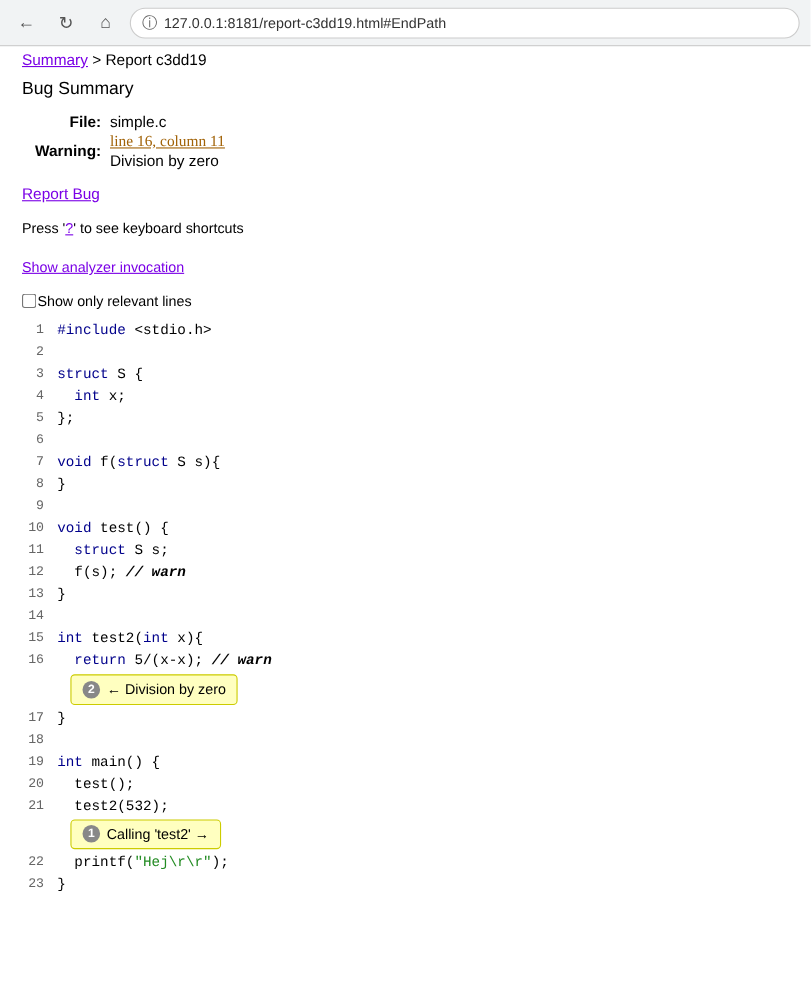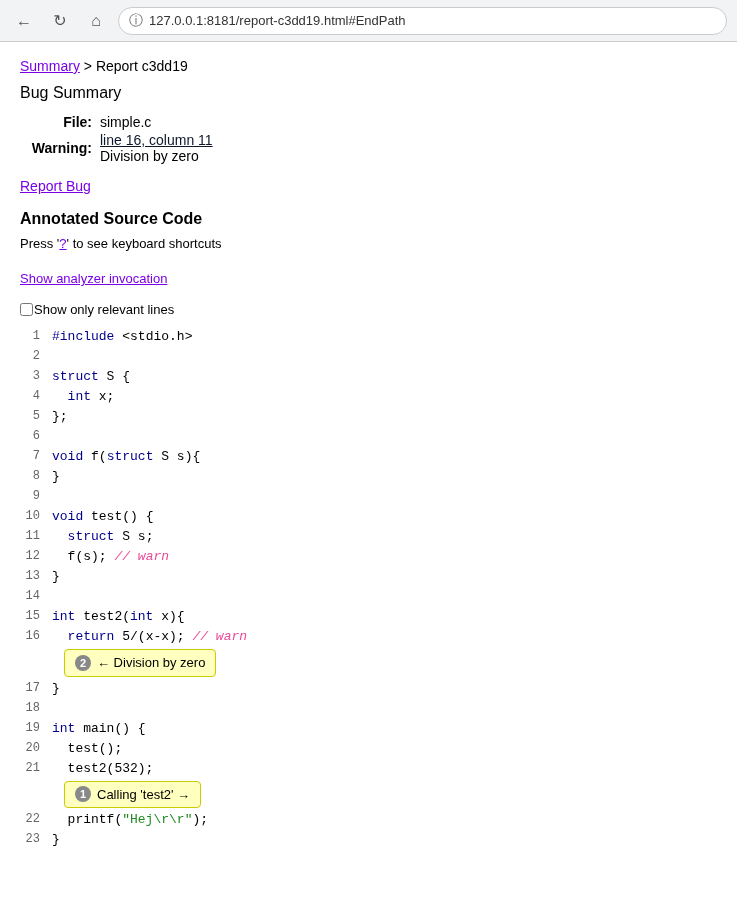--- a/index.html
+++ b/index.html
@@ -43,21 +43,21 @@
       font-size: 13px;
       color: #333;
     }
     .address-bar .info-icon {
       color: #666;
       font-size: 14px;
     }
 
     
     .page-content {
-      padding: 16px 20px;
+      padding: 4px 20px;
       max-width: 737px;
     }
 
     
     .breadcrumb {
       font-size: 14px;
       margin-bottom: 10px;
     }
     .breadcrumb a {
       color: #7a00e6;
@@ -78,23 +78,24 @@
       align-items: center;
       margin-bottom: 2px;
     }
     .bug-summary-table .label {
       font-weight: bold;
       min-width: 80px;
       text-align: right;
       padding-right: 8px;
     }
     .bug-summary-table .value a {
-      color: #0f172a;
-      text-decoration: underline;
-      cursor: pointer;
+      color: #a16207;
+      text-decoration: underline;
+      cursor: pointer;
+      font-family: Liberation Serif, serif;
     }
 
     
     a.page-link {
       color: #7a00e6;
       text-decoration: underline;
       cursor: pointer;
     }
 
     
@@ -151,21 +152,21 @@
       font-size: 12px;
     }
     .code-text {
       flex: 1;
       white-space: pre;
     }
 
     
     .kw { color: #00008b; } 
     .str { color: #228b22; } 
-    .warn-cmt { color: #ec4899; font-style: italic; } 
+    .warn-cmt { color: #000000; font-style: italic; font-weight: bold; } 
 
     
     .annotation-row {
       display: flex;
       padding-left: 44px;
       margin: 2px 0;
     }
     .annotation-bubble {
       background: #ffffc0;
       border: 1px solid #cccc00;
@@ -221,21 +222,20 @@
         <a>line 16, column 11</a><br>
         <span>Division by zero</span>
       </span>
     </div>
   </div>
 
   <div style="margin-bottom:16px;">
     <a class="page-link">Report Bug</a>
   </div>
 
-  <h2 class="annotated-source-title">Annotated Source Code</h2>
 
   <div class="keyboard-hint">
     <span>Press '</span><a class="key">?</a><span>' to see keyboard shortcuts</span>
   </div>
 
   <a class="show-analyzer">Show analyzer invocation</a>
 
   <div class="checkbox-row">
     <input type="checkbox" style="">
     <label>Show only relevant lines</label>

